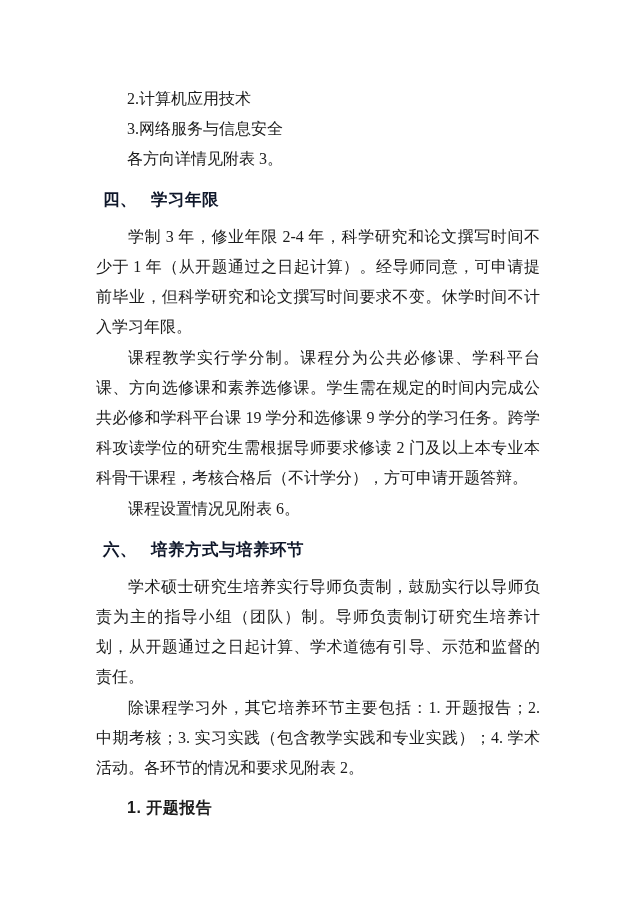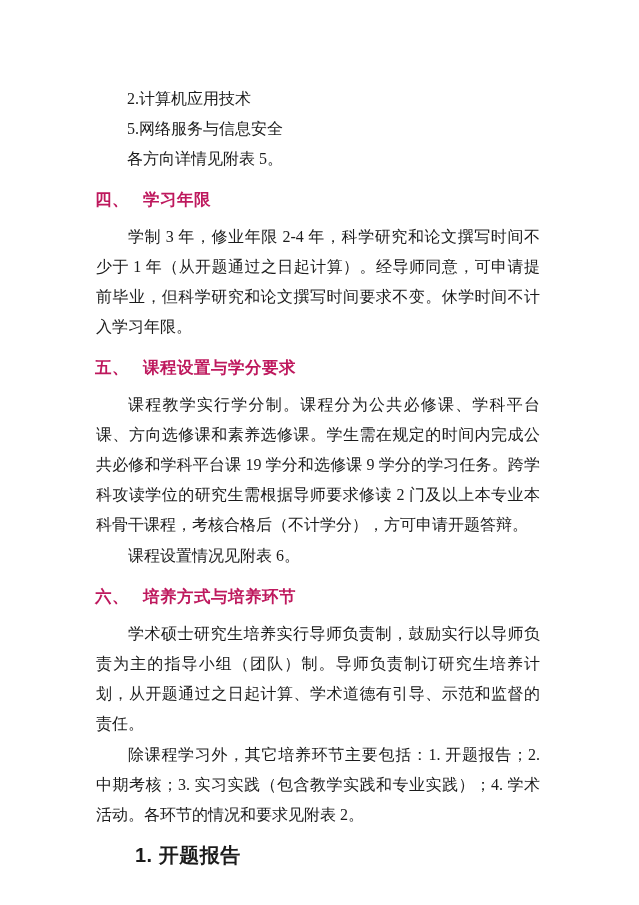--- a/index.html
+++ b/index.html
@@ -27,62 +27,59 @@
     text-justify: inter-character;
     word-break: break-all;
   }
   .intro-par {
     margin: 0;
     text-indent: 2em;
     line-height: 30px;
     text-align: left;
   }
   h2.sec-heading {
-    margin: 10px 0 8px 0;
+    margin: 10px 0 8px 8px;
     font-family: "Liberation Sans", "DejaVu Sans", sans-serif;
     font-weight: 700;
     font-size: 16.5px;
     line-height: 30px;
     letter-spacing: 0.5px;
-    color: #be185d;
+    color: #0f172a;
   }
   h2.sec-heading .sec-title {
     margin-left: 14px;
   }
   h3.sub-heading {
     margin: 10px 0 0 0;
     text-indent: 2em;
     font-family: "Liberation Sans", "DejaVu Sans", sans-serif;
     font-weight: 700;
-    font-size: 20px;
+    font-size: 16px;
     line-height: 30px;
     letter-spacing: 0.5px;
     color: #1b1b1b;
   }
 </style>
 </head>
 <body>
 
 <div class="page">
 
   <p class="intro-par">2.计算机应用技术</p>
-  <p class="intro-par">5.网络服务与信息安全</p>
-  <p class="intro-par">各方向详情见附表 5。</p>
+  <p class="intro-par">3.网络服务与信息安全</p>
+  <p class="intro-par">各方向详情见附表 3。</p>
 
   <section>
     <h2 class="sec-heading">
       <span class="sec-num">四、</span><span class="sec-title">学习年限</span>
     </h2>
     <p class="body-par">学制 3 年，修业年限 2-4 年，科学研究和论文撰写时间不少于 1 年（从开题通过之日起计算）。经导师同意，可申请提前毕业，但科学研究和论文撰写时间要求不变。休学时间不计入学习年限。</p>
   </section>
 
   <section>
-    <h2 class="sec-heading">
-      <span class="sec-num">五、</span><span class="sec-title">课程设置与学分要求</span>
-    </h2>
     <p class="body-par">课程教学实行学分制。课程分为公共必修课、学科平台课、方向选修课和素养选修课。学生需在规定的时间内完成公共必修和学科平台课 19 学分和选修课 9 学分的学习任务。跨学科攻读学位的研究生需根据导师要求修读 2 门及以上本专业本科骨干课程，考核合格后（不计学分），方可申请开题答辩。</p>
     <p class="body-par">课程设置情况见附表 6。</p>
   </section>
 
   <section>
     <h2 class="sec-heading">
       <span class="sec-num">六、</span><span class="sec-title">培养方式与培养环节</span>
     </h2>
     <p class="body-par">学术硕士研究生培养实行导师负责制，鼓励实行以导师负责为主的指导小组（团队）制。导师负责制订研究生培养计划，从开题通过之日起计算、学术道德有引导、示范和监督的责任。</p>
     <p class="body-par">除课程学习外，其它培养环节主要包括：1. 开题报告；2. 中期考核；3. 实习实践（包含教学实践和专业实践）；4. 学术活动。各环节的情况和要求见附表 2。</p>

